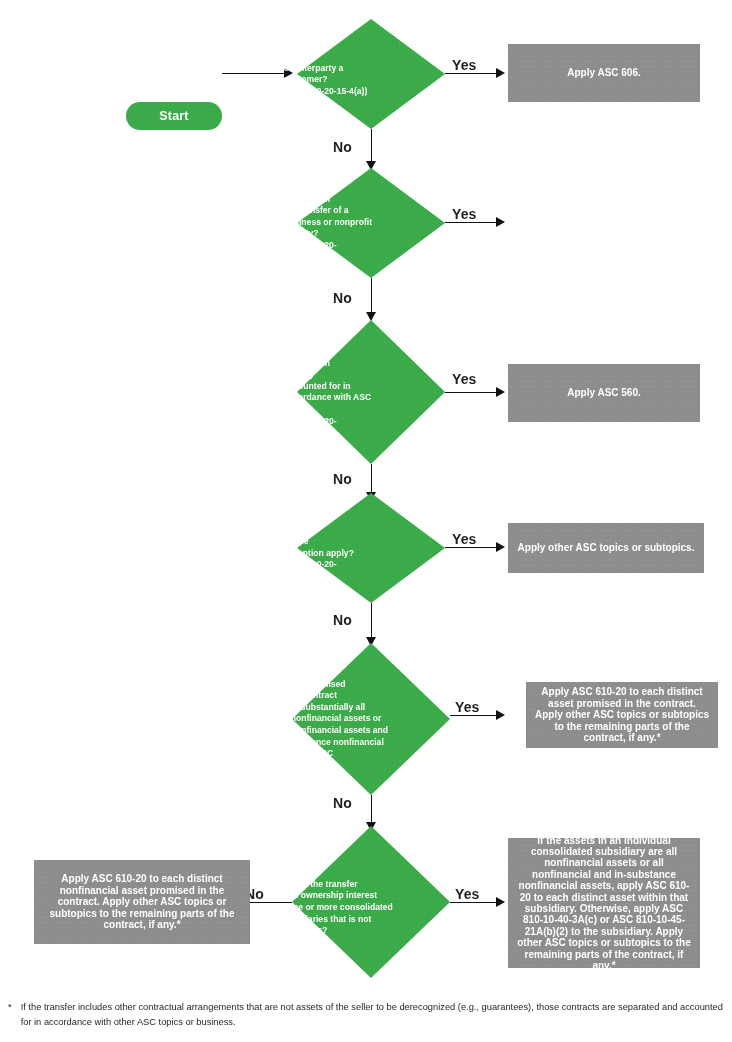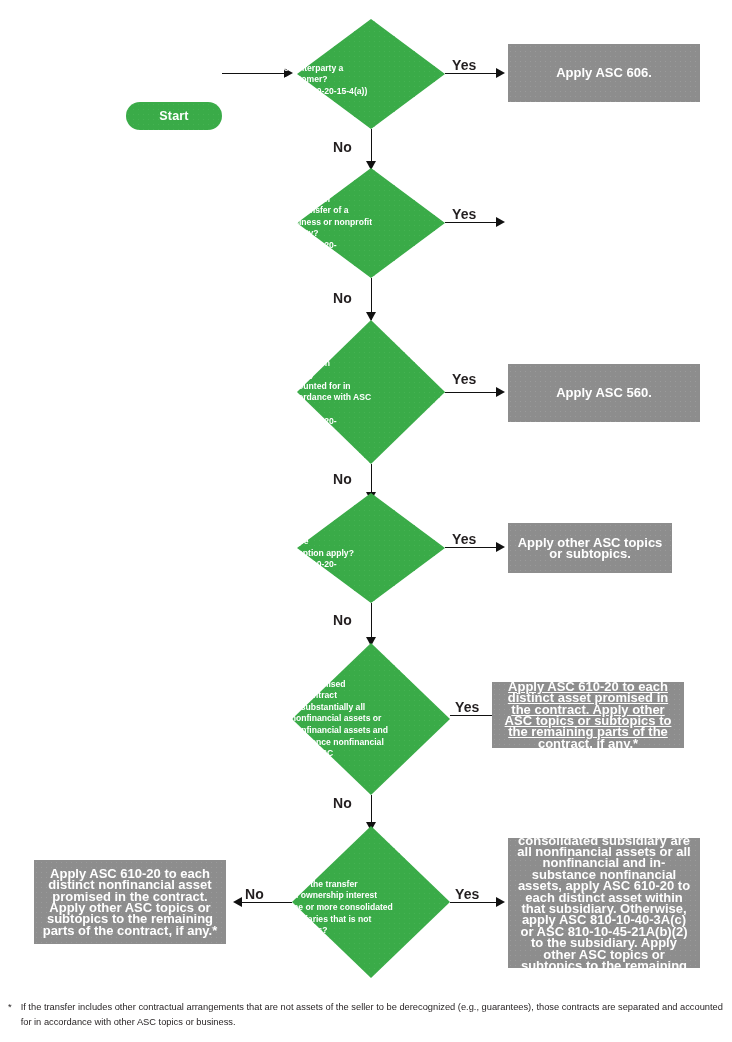--- a/index.html
+++ b/index.html
@@ -70,21 +70,21 @@
     position: absolute;
     box-sizing: border-box;
     background: #8d8d8d;
     background-image: radial-gradient(#9a9a9a 0.7px, transparent 0.8px);
     background-size: 5px 5px;
     display: flex;
     align-items: center;
     justify-content: center;
     color: #ffffff;
     font-weight: bold;
-    font-size: 13px;
+    font-size: 10px;
     line-height: 11.4px;
     text-align: center;
     padding: 4px 8px;
   }
 
   
   .line-h {
     position: absolute;
     height: 0;
     border-top: 1.6px solid #111111;
@@ -221,21 +221,21 @@
 (ASC 610-20-
 15-4)</div>
   </div>
   <div class="line-h" style="left:445px; top:547px; width:53px;"></div>
   <div class="arrow-r" style="left:496px; top:542px;"></div>
   <div class="elabel" style="left:452px; top:531px;">Yes</div>
   <div class="line-v" style="left:371px; top:603px; height:42px;"></div>
   <div class="arrow-d" style="left:366px; top:637px;"></div>
   <div class="elabel" style="left:333px; top:612px;">No</div>
 
-  <div class="gbox" style="left:508px; top:523px; width:164px; height:50px;">
+  <div class="gbox" style="left:508px; top:523px; width:196px; height:50px;">
     <span>Apply other ASC topics or subtopics.</span>
   </div>
 
   <div class="diamond" style="left:292px; top:643px; width:158px; height:152px;">
     <div class="shape"></div>
     <div class="dtext">Are the
 assets promised
 in the contract
 all or substantially all
 (1) nonfinancial assets or
@@ -244,21 +244,21 @@
 assets? (ASC
 610-20-15-5)</div>
   </div>
   <div class="line-h" style="left:450px; top:715px; width:48px;"></div>
   <div class="arrow-r" style="left:496px; top:710px;"></div>
   <div class="elabel" style="left:455px; top:699px;">Yes</div>
   <div class="line-v" style="left:371px; top:795px; height:35px;"></div>
   <div class="arrow-d" style="left:366px; top:822px;"></div>
   <div class="elabel" style="left:333px; top:795px;">No</div>
 
-  <div class="gbox" style="left:492px; top:682px; width:192px; height:66px;text-decoration:underline;">
+  <div class="gbox" style="left:526px; top:682px; width:192px; height:66px;">
     <span>Apply ASC 610-20 to each distinct asset promised in the contract. Apply other ASC topics or subtopics to the remaining parts of the contract, if any.*</span>
   </div>
 
   <div class="diamond" style="left:292px; top:826px; width:158px; height:152px;">
     <div class="shape"></div>
     <div class="dtext">Does
 the
 contract
 include the transfer
 of an ownership interest
@@ -274,21 +274,21 @@
   <div class="elabel" style="left:455px; top:886px;">Yes</div>
 
   <div class="line-h" style="left:242px; top:902px; width:50px;"></div>
   <div class="arrow-l" style="left:233px; top:897px;"></div>
   <div class="elabel" style="left:245px; top:886px;">No</div>
 
   <div class="gbox" style="left:508px; top:838px; width:192px; height:130px;">
     <span>If the assets in an individual consolidated subsidiary are all nonfinancial assets or all nonfinancial and in-substance nonfinancial assets, apply ASC 610-20 to each distinct asset within that subsidiary. Otherwise, apply ASC 810-10-40-3A(c) or ASC 810-10-45-21A(b)(2) to the subsidiary. Apply other ASC topics or subtopics to the remaining parts of the contract, if any.*</span>
   </div>
 
-  <div class="gbox" style="left:34px; top:860px; width:192px; height:84px;">
+  <div class="gbox" style="left:34px; top:860px; width:216px; height:84px;">
     <span>Apply ASC 610-20 to each distinct nonfinancial asset promised in the contract. Apply other ASC topics or subtopics to the remaining parts of the contract, if any.*</span>
   </div>
 
   <div class="footnote">
     <span class="mark">*</span>
     <span class="ftext">If the transfer includes other contractual arrangements that are not assets of the seller to be derecognized (e.g., guarantees), those contracts are separated and accounted for in accordance with other ASC topics or business.</span>
   </div>
 
 </div>
 

